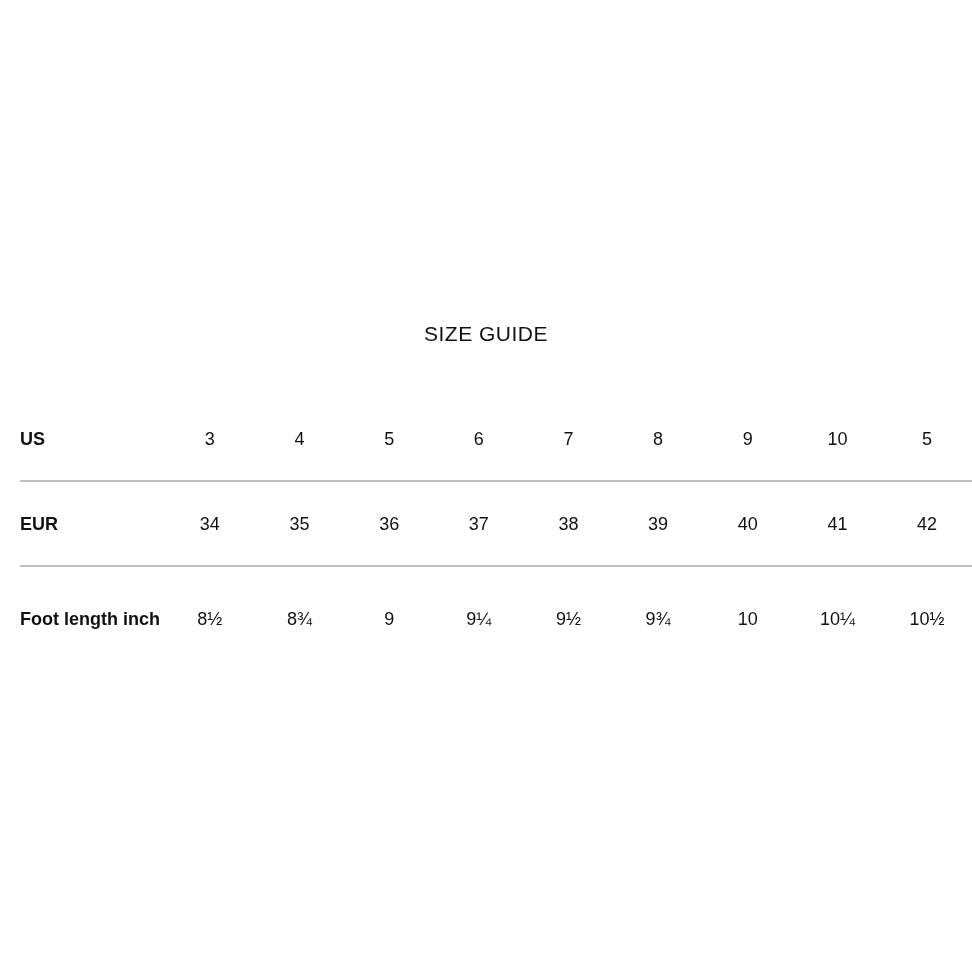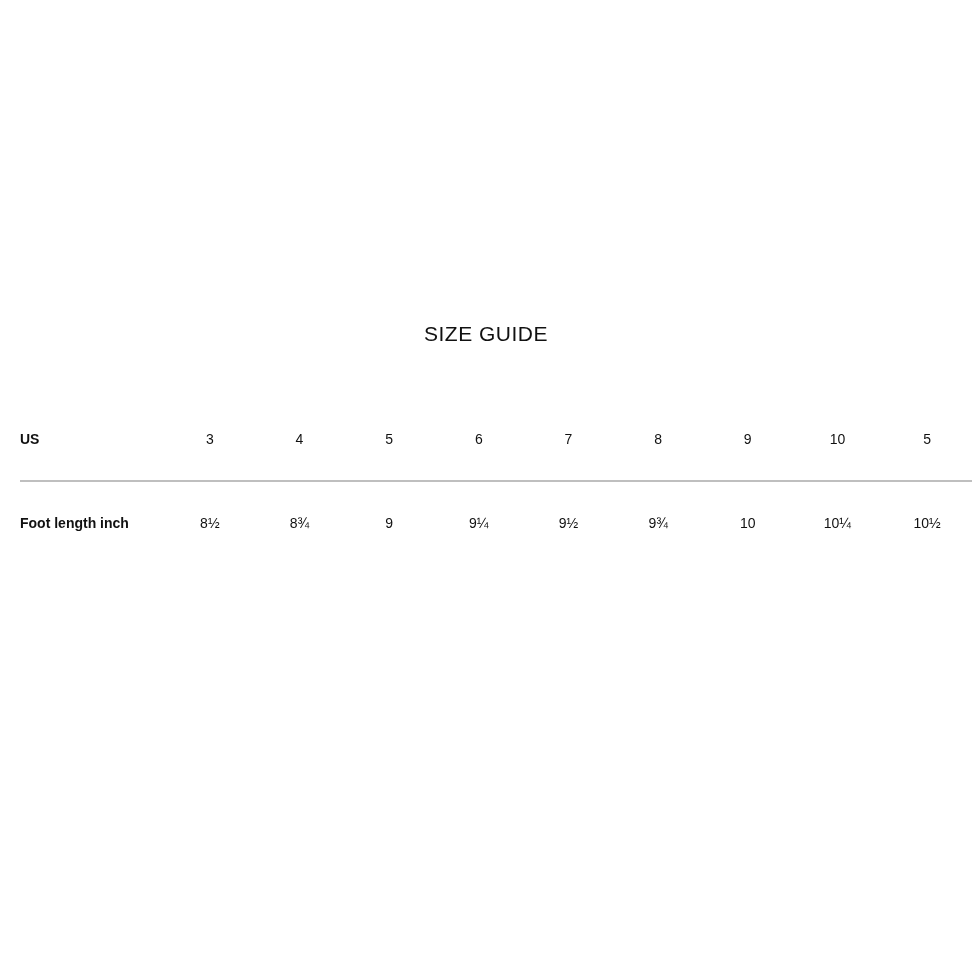--- a/index.html
+++ b/index.html
@@ -29,21 +29,21 @@
     font-weight: 400;
     line-height: 24px;
     letter-spacing: 0.5px;
     color: var(--text);
   }
   table.size-table {
     margin: 51px 0 0 20px;
     width: 952px;
     border-collapse: collapse;
     table-layout: fixed;
-    font-size: 14px;
+    font-size: 18px;
     color: var(--text);
   }
   .size-table td {
     padding: 0;
     vertical-align: top;
     text-align: center;
     line-height: 24px;
     font-weight: 400;
     overflow: hidden;
   }
@@ -55,21 +55,21 @@
     padding-top: 30px;
     padding-bottom: 29px;
     border-bottom: 2px solid var(--divider);
   }
   tr.row-eur td {
     padding-top: 30px;
     padding-bottom: 29px;
     border-bottom: 2px solid var(--divider);
   }
   tr.row-foot td {
-    padding-top: 29px;
+    padding-top: 40px;
     padding-bottom: 30px;
   }
 </style>
 </head>
 <body>
 
 <div class="page">
 
   <h1 class="page-title">SIZE GUIDE</h1>
 
@@ -92,20 +92,32 @@
         <td>3</td>
         <td>4</td>
         <td>5</td>
         <td>6</td>
         <td>7</td>
         <td>8</td>
         <td>9</td>
         <td>10</td>
         <td>5</td>
       </tr>
+      <tr class="row-eur">
+        <td class="row-label">EUR</td>
+        <td>34</td>
+        <td>35</td>
+        <td>36</td>
+        <td>37</td>
+        <td>38</td>
+        <td>39</td>
+        <td>40</td>
+        <td>41</td>
+        <td>42</td>
+      </tr>
       <tr class="row-foot">
         <td class="row-label">Foot length inch</td>
         <td>8½</td>
         <td>8¾</td>
         <td>9</td>
         <td>9¼</td>
         <td>9½</td>
         <td>9¾</td>
         <td>10</td>
         <td>10¼</td>

